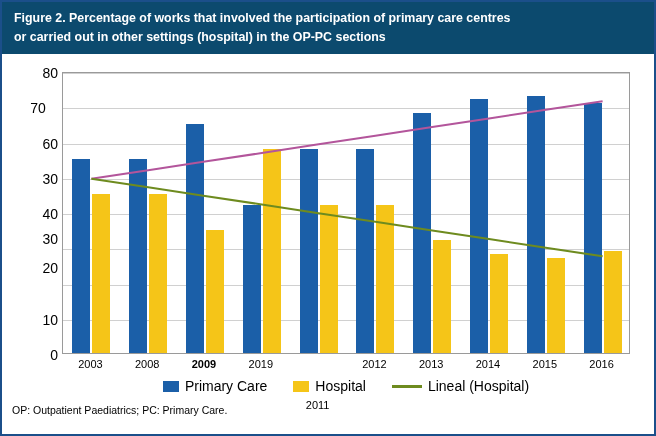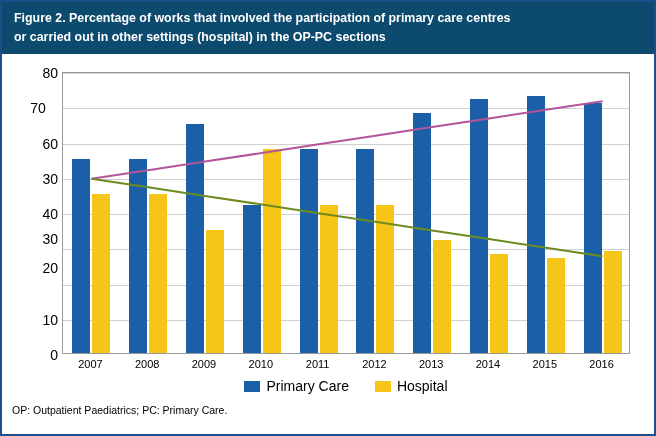--- a/index.html
+++ b/index.html
@@ -161,39 +161,43 @@
         <div class="ytick-label" style="top: 254.75px;">10</div>
         <div class="ytick-label" style="top: 203px;">20</div>
         <div class="ytick-label" style="top: 174px;">30</div>
         <div class="ytick-label" style="top: 149px;">40</div>
         <div class="ytick-label" style="top: 113.75px;">30</div>
         <div class="ytick-label" style="top: 78.5px;">60</div>
         <div class="ytick-label" style="top: 43.25px; text-align: center;">70</div>
         <div class="ytick-label" style="top: 8px;">80</div>
       </div>
     <div id="xtick-layer">
-        <div class="xtick-label" style="left: 46.4px;">2007</div>
+        <div class="xtick-label" style="left: 46.4px;">2003</div>
         <div class="xtick-label" style="left: 103.2px;">2008</div>
-        <div class="xtick-label" style="left: 160px;">2009</div>
-        <div class="xtick-label" style="left: 216.8px;">2010</div>
-        <div class="xtick-label" style="left: 273.6px;">2011</div>
+        <div class="xtick-label" style="left: 160px; font-weight: bold;">2009</div>
+        <div class="xtick-label" style="left: 216.8px;">2019</div>
+        <div class="xtick-label" style="left: 273.6px; margin-top: 41px;">2011</div>
         <div class="xtick-label" style="left: 330.4px;">2012</div>
         <div class="xtick-label" style="left: 387.2px;">2013</div>
         <div class="xtick-label" style="left: 444px; text-align: center;">2014</div>
         <div class="xtick-label" style="left: 500.8px;">2015</div>
         <div class="xtick-label" style="left: 557.6px;">2016</div>
       </div>
 
     <div id="legend">
         <div class="legend-item">
           <span class="swatch-bar" style="background: rgb(27, 95, 168);"></span>
           <span>Primary Care</span>
         </div>
         <div class="legend-item">
           <span class="swatch-bar" style="background: rgb(245, 197, 24);"></span>
           <span>Hospital</span>
         </div>
+        <div class="legend-item">
+          <span class="swatch-line" style="background: rgb(110, 139, 31);"></span>
+          <span>Lineal (Hospital)</span>
+        </div>
       </div>
   </div>
 
   <div id="footnote">OP: Outpatient Paediatrics; PC: Primary Care.</div>
 
 </div>
 
 </body></html>

